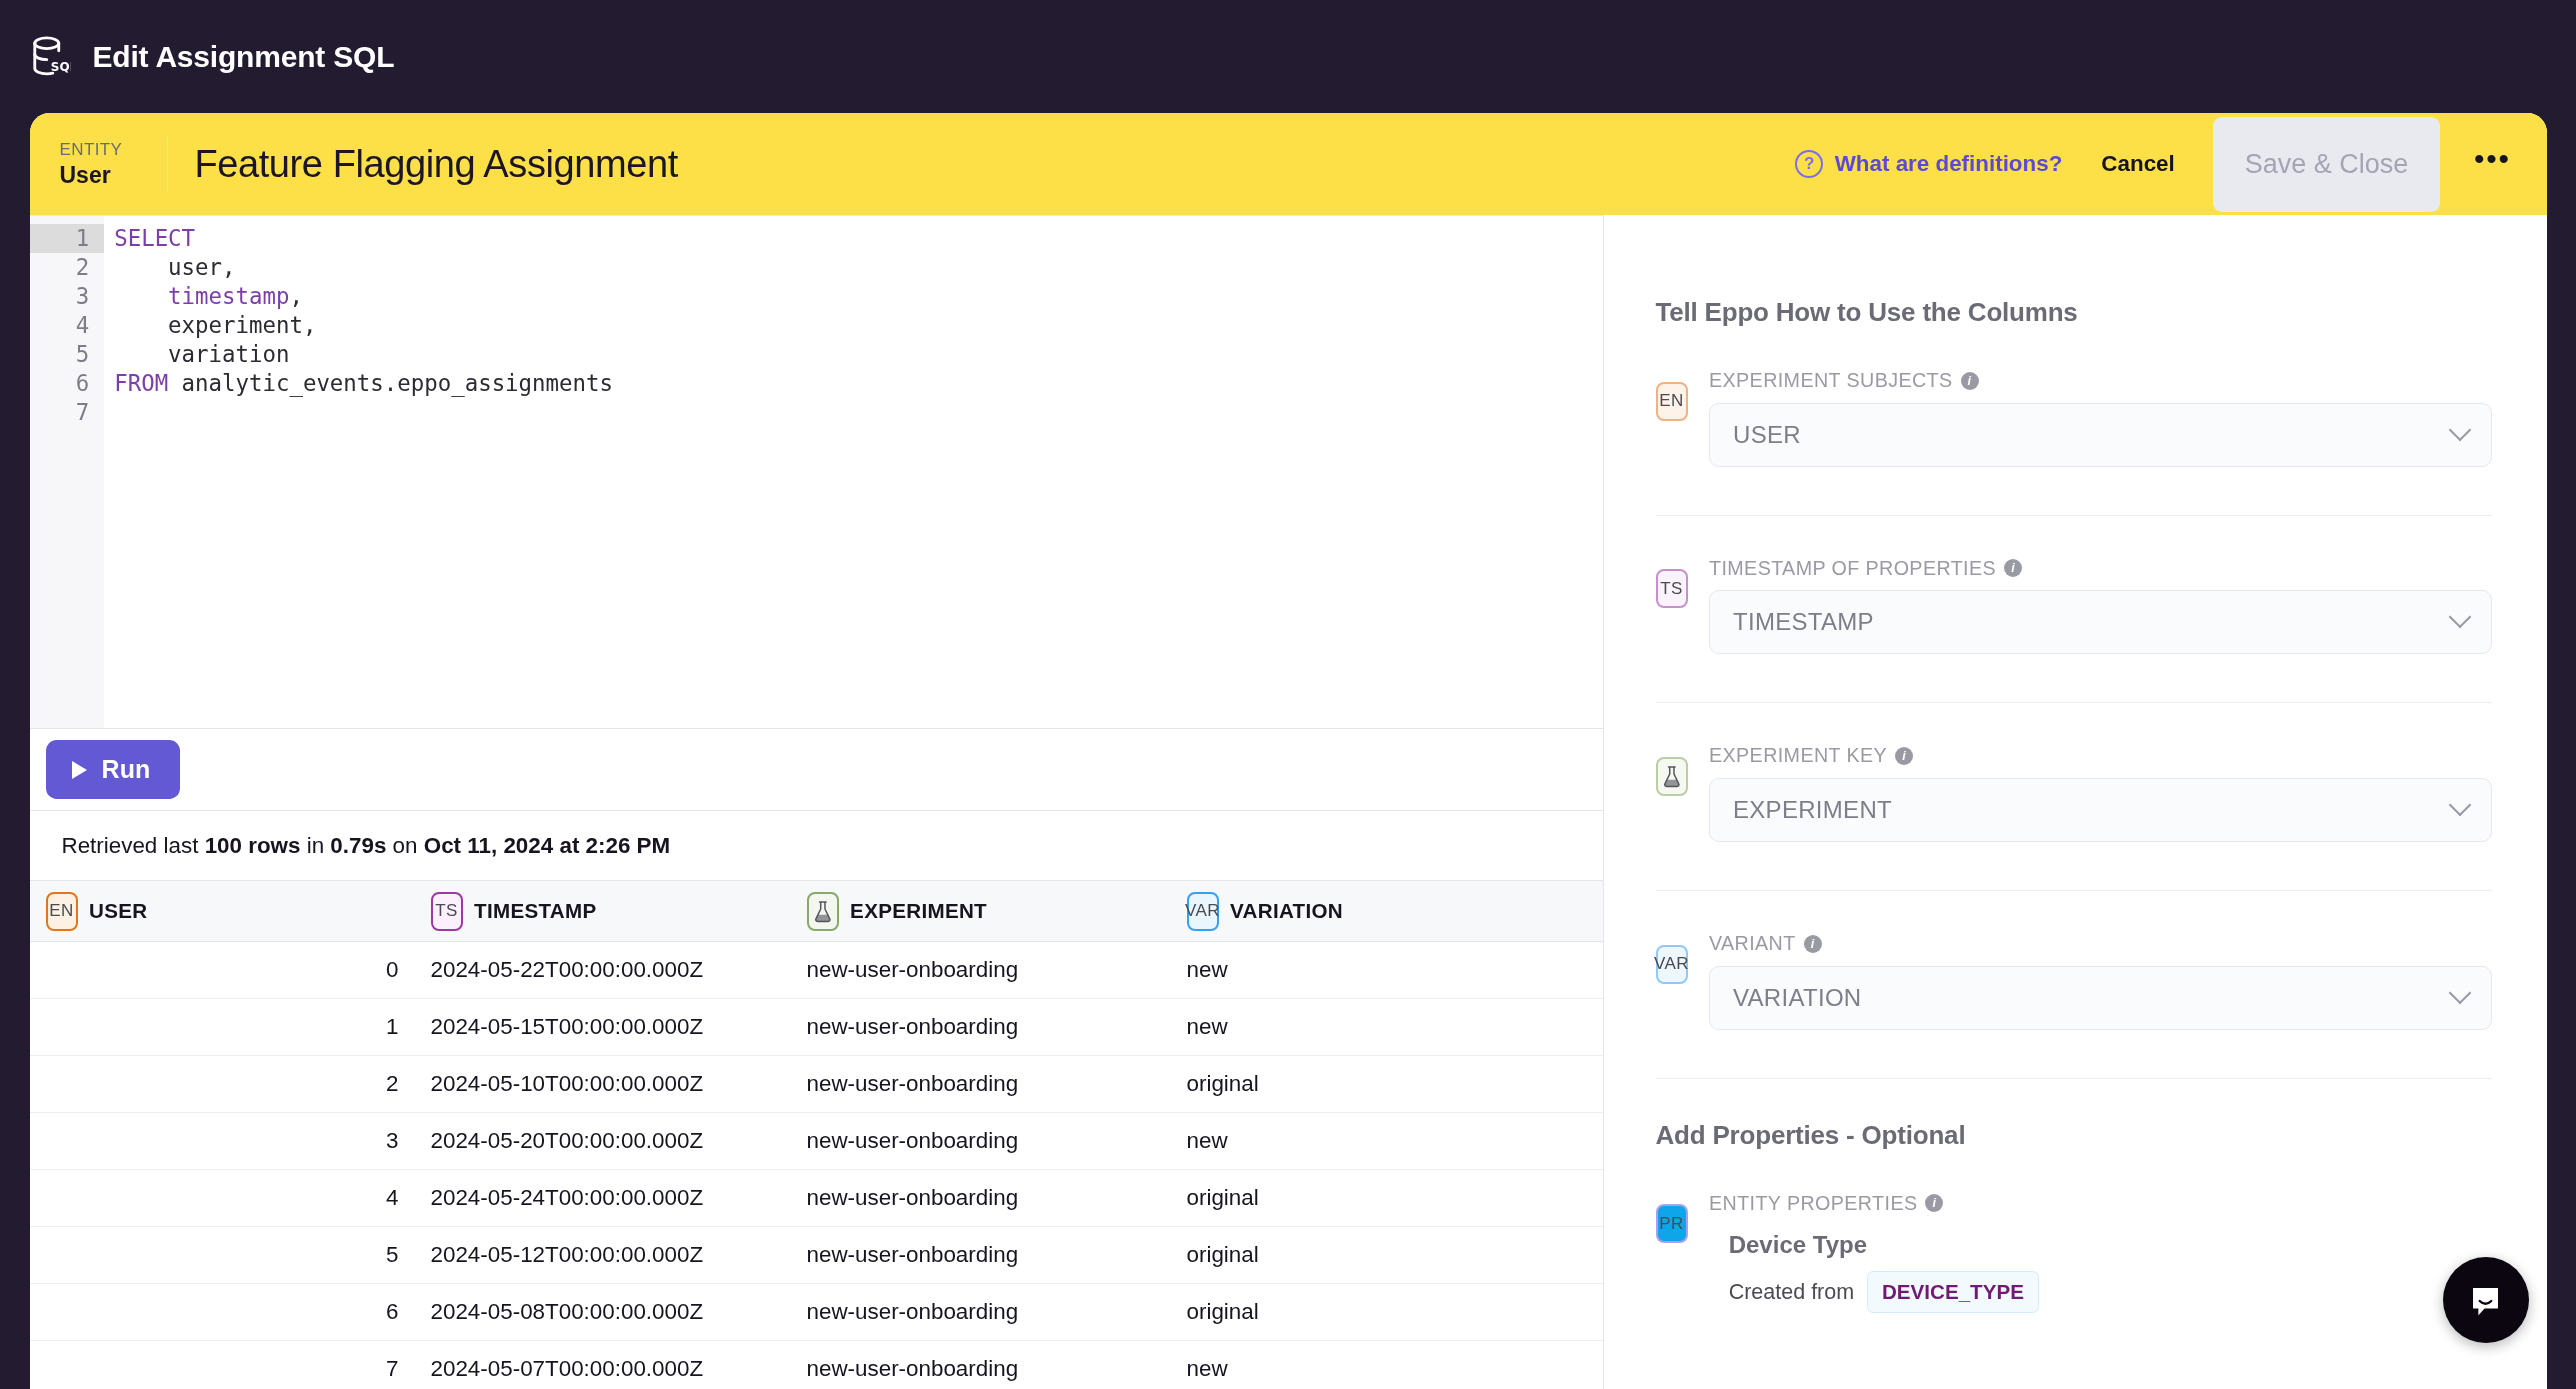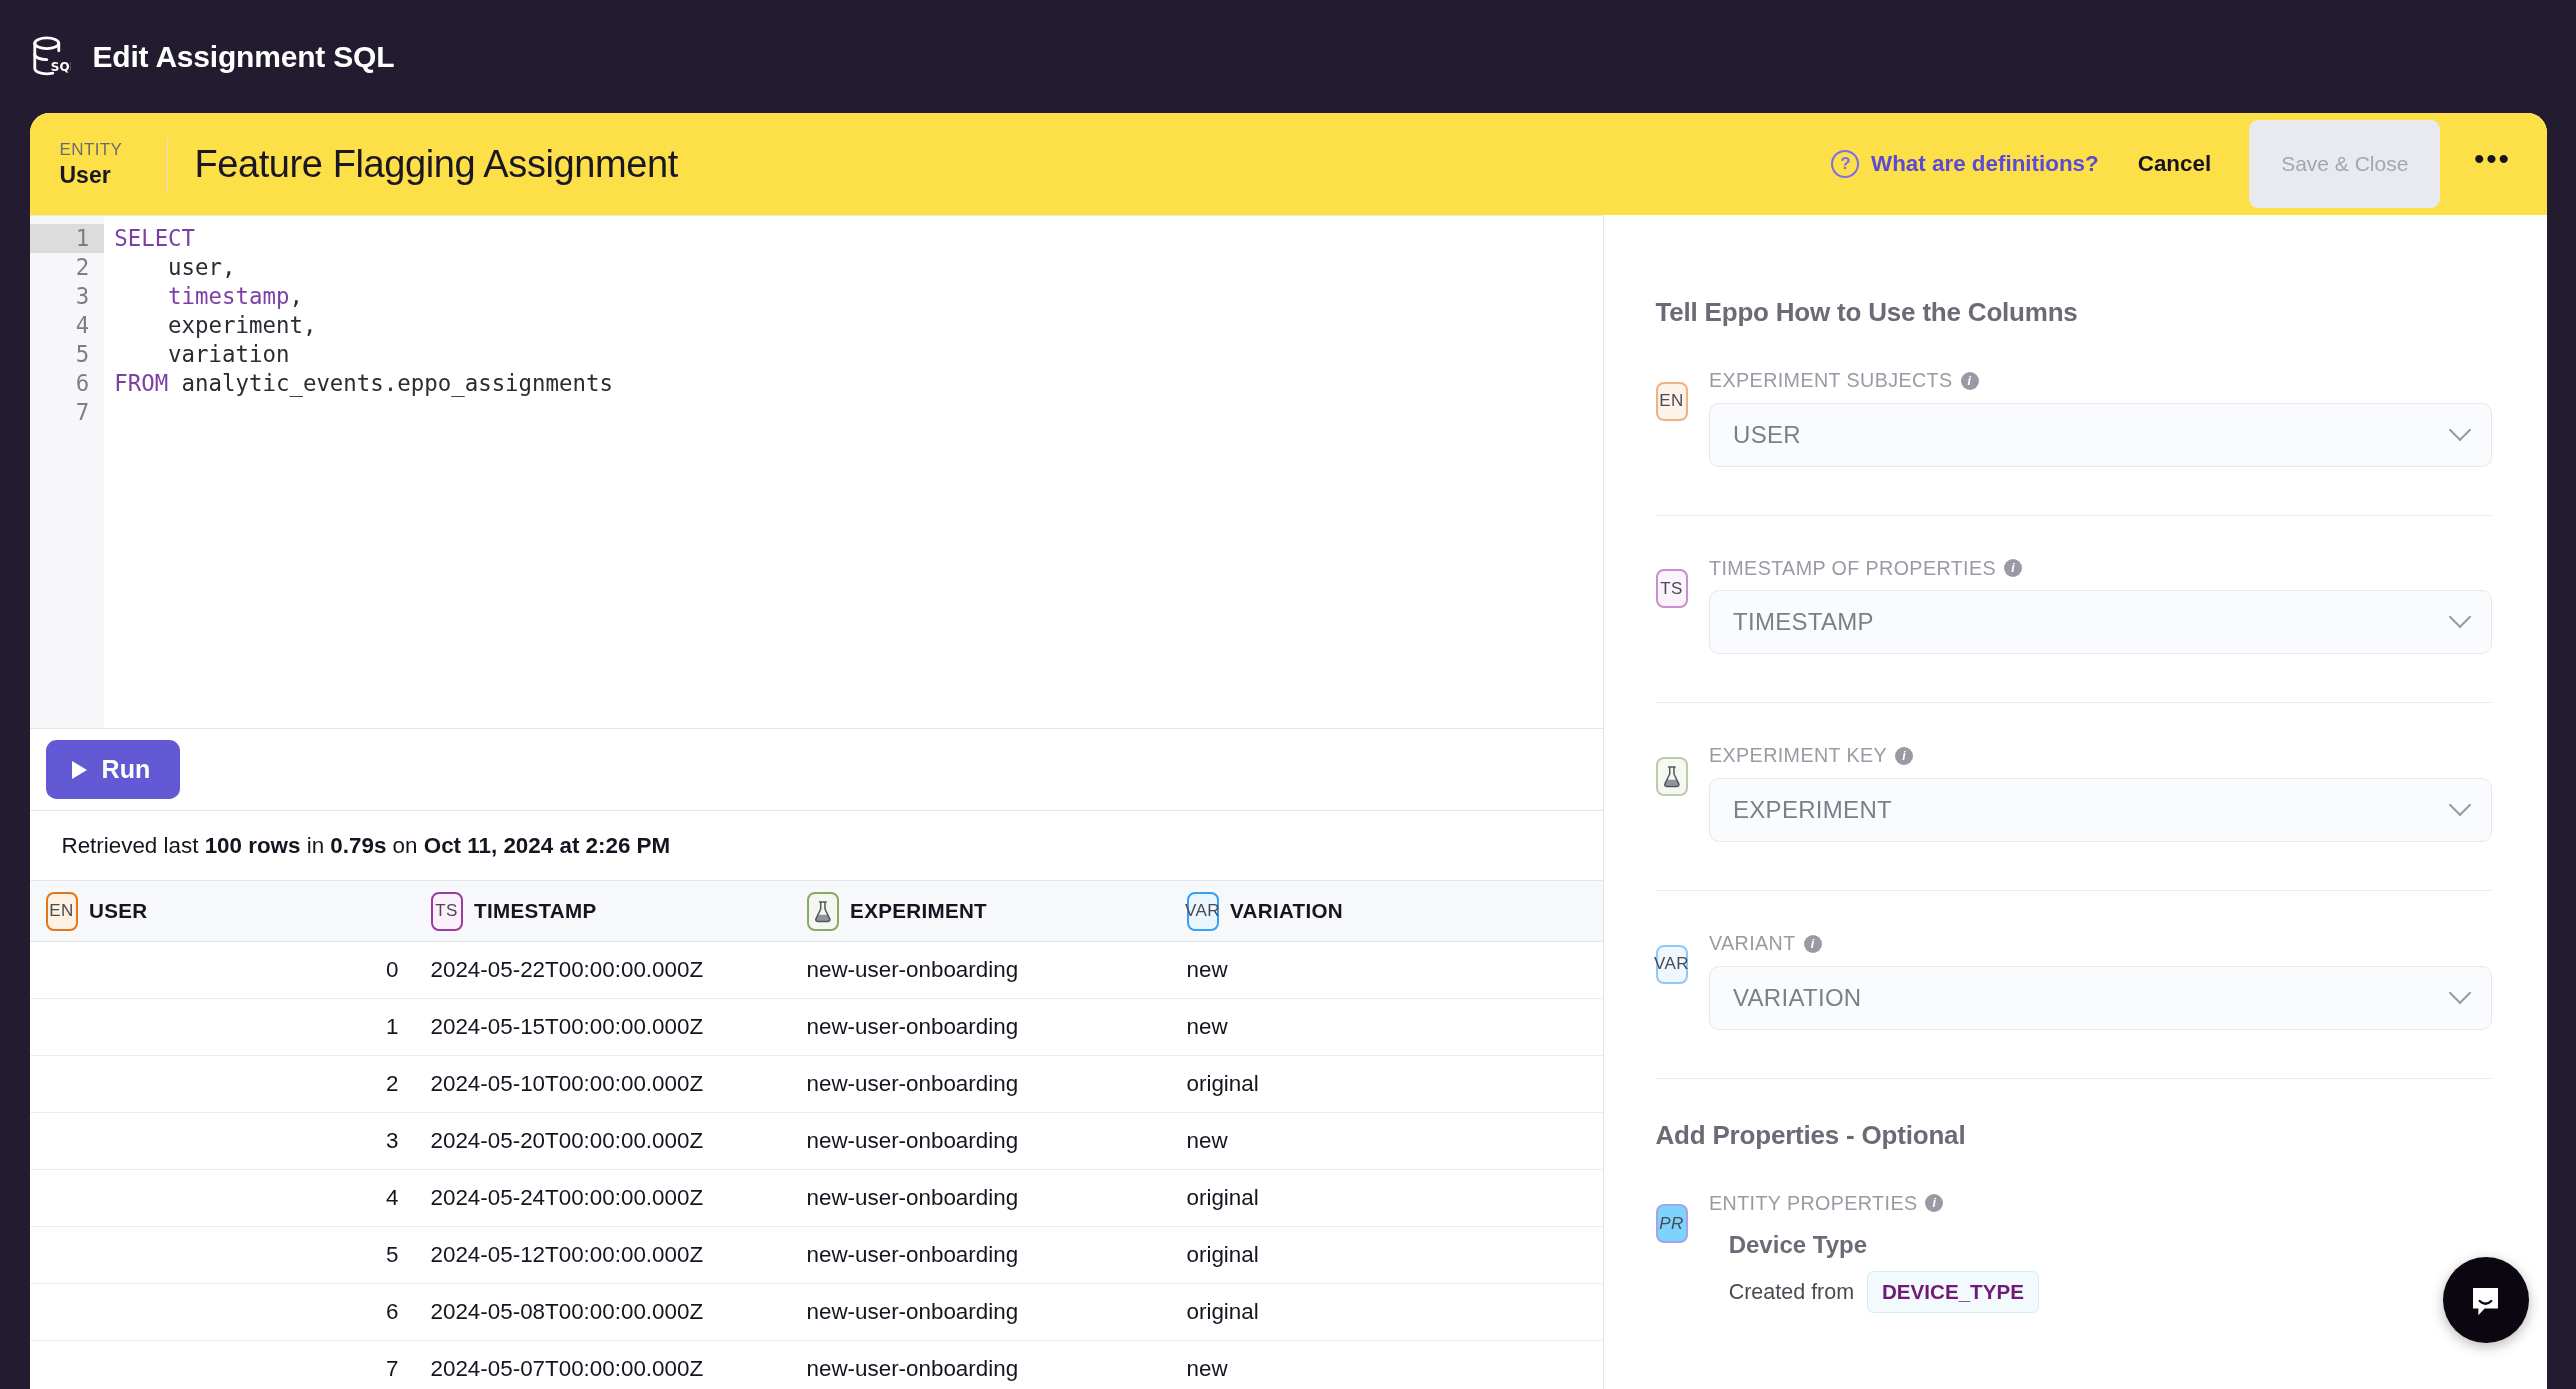--- a/index.html
+++ b/index.html
@@ -111,21 +111,21 @@
     font-size: 22.4px;
     font-weight: 700;
     color: #17131f;
     cursor: pointer;
     padding: 12.5px 9px;
     margin-right: 29px;
   }
   .save-btn {
     background: #e9eaf0;
     color: #a3a5b4;
-    font-size: 21px;
+    font-size: 27px;
     font-weight: 400;
     border: none;
     border-radius: 9px;
     padding: 32px 32px;
     cursor: default;
     font-family: "Liberation Sans", sans-serif;
     margin-right: 30px;
     text-align: right;
   }
   .dots-btn {
@@ -292,21 +292,21 @@
   .badge.en  { border-color: #e2761c; background: #fdf1e4; color: #4a4a52; }
   .badge.ts  { border-color: #9a3ba4; background: #fbf0fb; color: #4a4a52; }
   .badge.ex  { border-color: #8aa868; background: #f4f7ef; color: #4a4a52; }
   .badge.var { border-color: #35a0f4; background: #eaf6fe; color: #4a4a52; }
   .badge.pr  { border-color: #7b78e0; background: #f2f1fc; color: #4a4a52; }
   .badge.soft { border-width: 2px; }
   .badge.soft.en  { border-color: #f0b183; background: #fdf3e9; }
   .badge.soft.ts  { border-color: #c88fcd; background: #fbf3fb; }
   .badge.soft.ex  { border-color: #bbcda4; background: #f6f9f1; }
   .badge.soft.var { border-color: #8fc9f7; background: #eef7fe; }
-  .badge.soft.pr  { border-color: #a6a3ec; background: #7dd3fc; font-style: italic; }
+  .badge.soft.pr  { border-color: #a6a3ec; background: #0ea5e9; }
   .flask { width: 19.7px; height: 23px; }
 
   
   .right-pane {
     flex: 1;
     min-width: 0;
     background: #ffffff;
     padding: 82px 55px 0 52px;
     overflow: hidden;
     position: relative;

